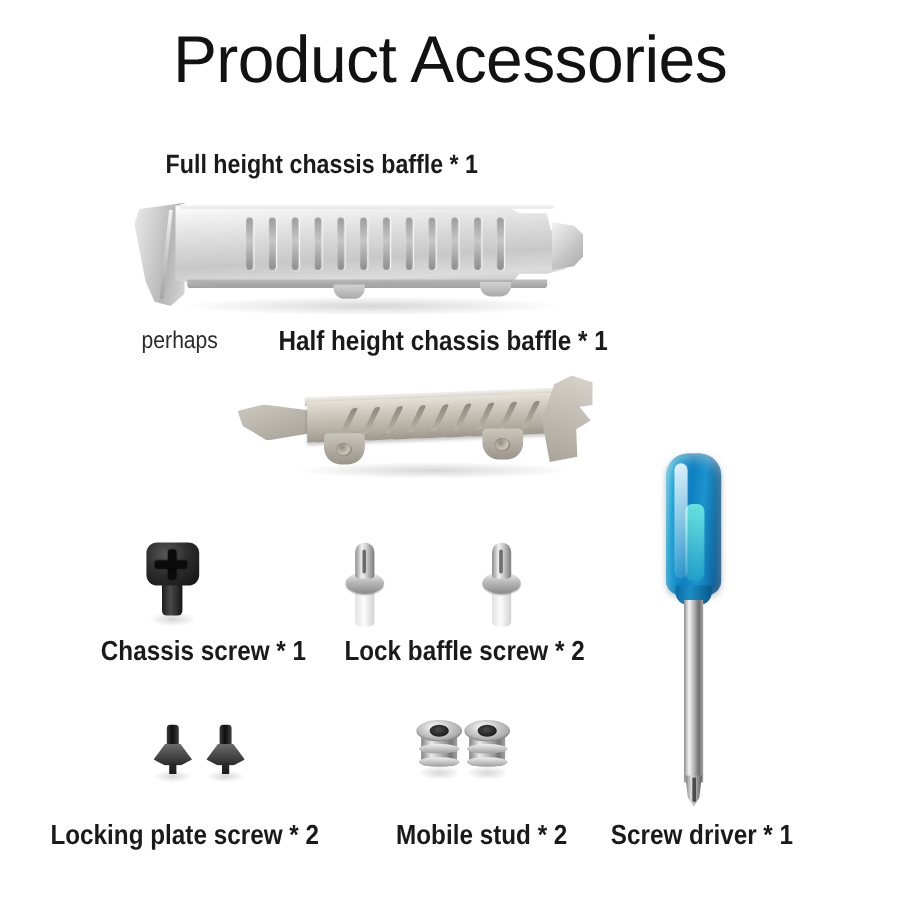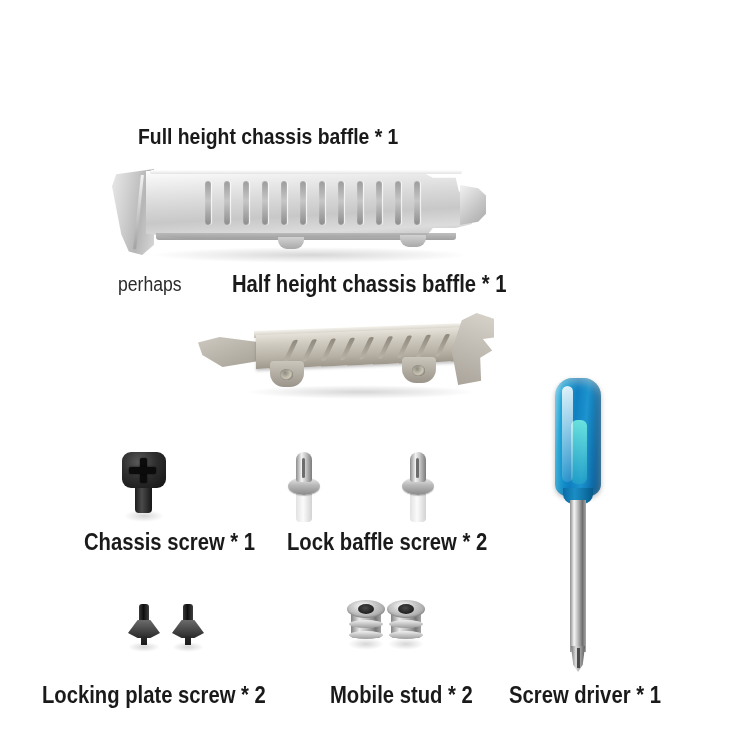--- a/index.html
+++ b/index.html
@@ -342,20 +342,21 @@
     position: absolute;
     left: 32px; top: 270px; width: 3px; height: 20px;
     background: #4a4a4a;
   }
 </style>
 </head>
 <body>
 
 <div id="page">
 
+  <div class="page-title">Product Acessories</div>
 
   <div class="label label-1">Full height chassis baffle * 1</div>
 
   <div class="part" id="full-baffle">
     <div class="shadow-blur" style="left:40px; top:84px; width:320px; height:16px;"></div>
     <div class="fb-flange"></div>
     <div class="fb-flange-line"></div>
     <div class="fb-body"></div>
     <div class="fb-topedge"></div>
     <div class="fb-botedge"></div>

